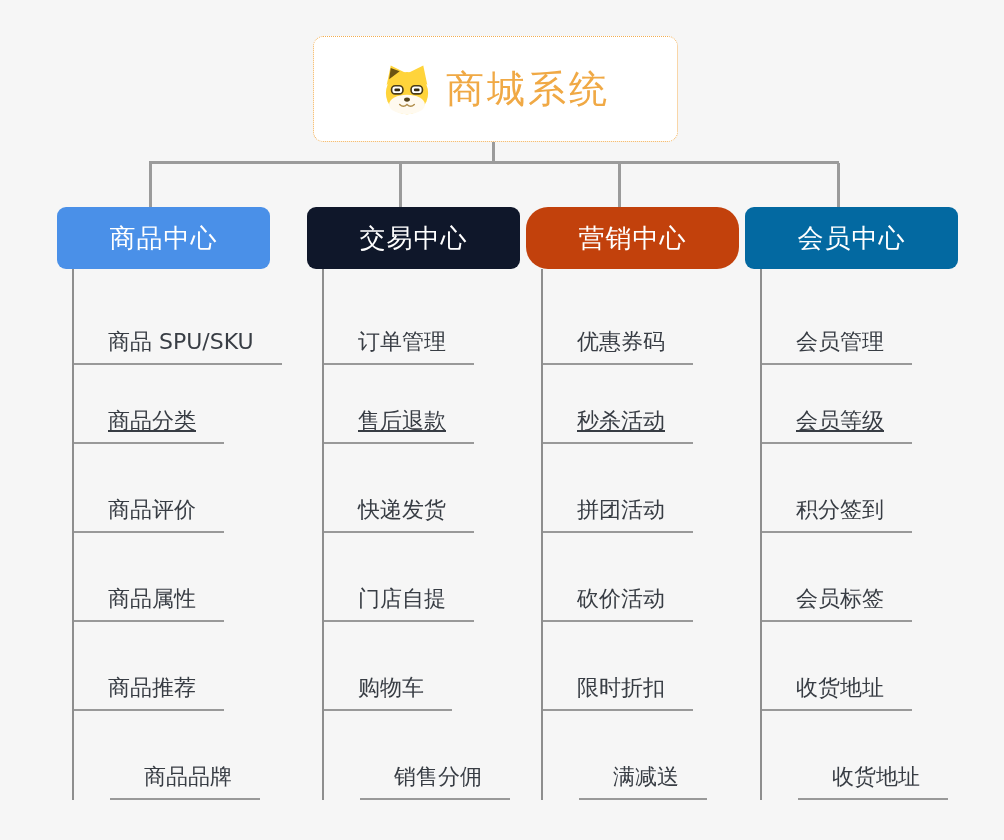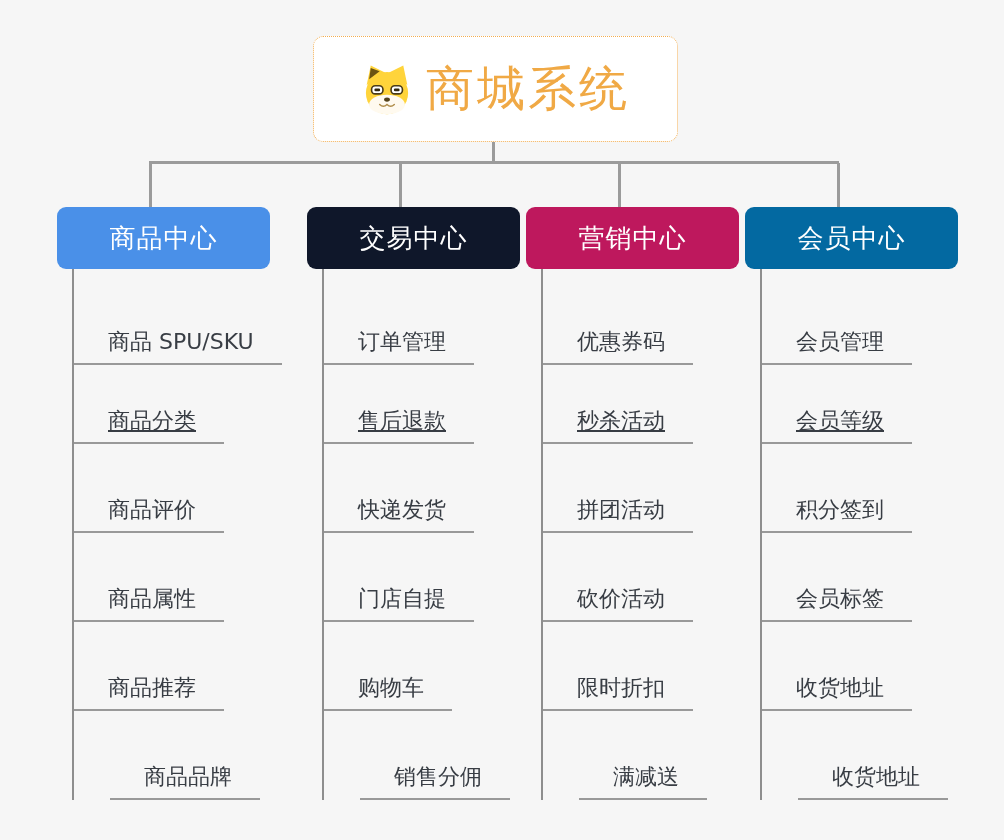--- a/index.html
+++ b/index.html
@@ -2,21 +2,21 @@
 <html><head>
 <meta charset="utf-8">
 <style>
   html,body{margin:0;padding:0;background:#f6f6f6;font-family:"DejaVu Sans","Liberation Sans",sans-serif;}
   .canvas{position:relative;width:1004px;height:840px;background:#f6f6f6;overflow:hidden;}
 
   
   .root-node{position:absolute;left:313px;top:36px;width:365px;height:106px;background:#ffffff;
     border:1px dotted #f3ae52;border-radius:10px;display:flex;align-items:center;justify-content:center;
     gap:13px;box-sizing:border-box;}
-  .root-title{font-size:48px;letter-spacing:3px;color:#f0a945;}
+  .root-title{font-size:38px;letter-spacing:3px;color:#f0a945;}
   .doge{width:52px;height:52px;flex:0 0 auto;}
 
   
   .line{position:absolute;background:#9b9b9b;}
   .root-stub{left:492px;top:142px;width:3px;height:20px;}
   .bus{left:149px;top:161px;width:690px;height:3px;}
   .stub{top:163px;width:3px;height:44px;}
   .stub-1{left:149px;} .stub-2{left:399px;} .stub-3{left:618px;} .stub-4{left:837px;}
 
   
@@ -60,21 +60,21 @@
   <div class="line stub stub-2"></div>
   <div class="line stub stub-3"></div>
   <div class="line stub stub-4"></div>
 
   <div class="branch branch-1" style="background-color: rgb(74, 144, 232);">
     <span>商品中心</span>
   </div>
   <div class="branch branch-2" style="background-color: #0f172a;">
     <span>交易中心</span>
   </div>
-  <div class="branch branch-3" style="background-color: #be185d;">
+  <div class="branch branch-3" style="background-color: #c2410c; border-radius: 22px;">
     <span>营销中心</span>
   </div>
   <div class="branch branch-4" style="background-color: #0369a1;">
     <span>会员中心</span>
   </div>
 
   <div class="col col-1">
     <div class="leaf">商品 SPU/SKU</div>
     <div class="leaf">商品分类</div>
     <div class="leaf">商品评价</div>

